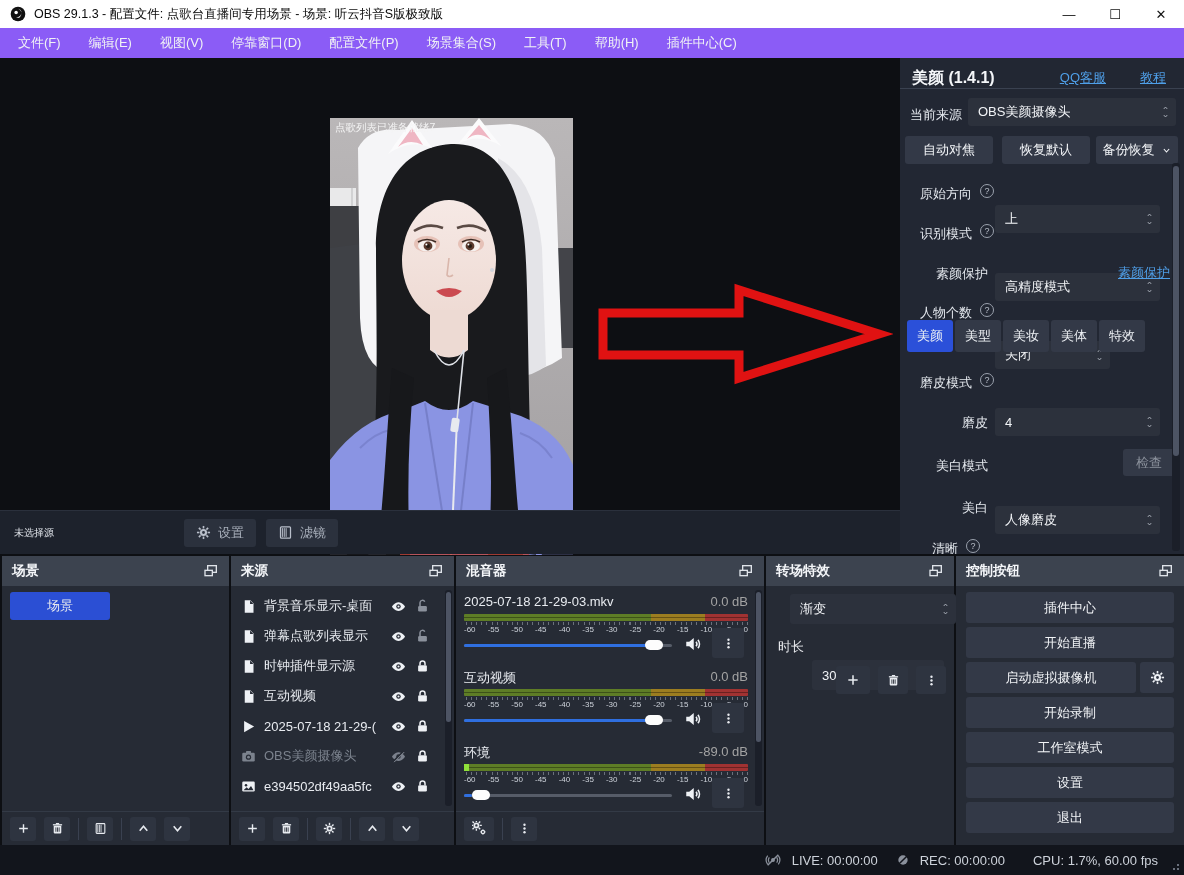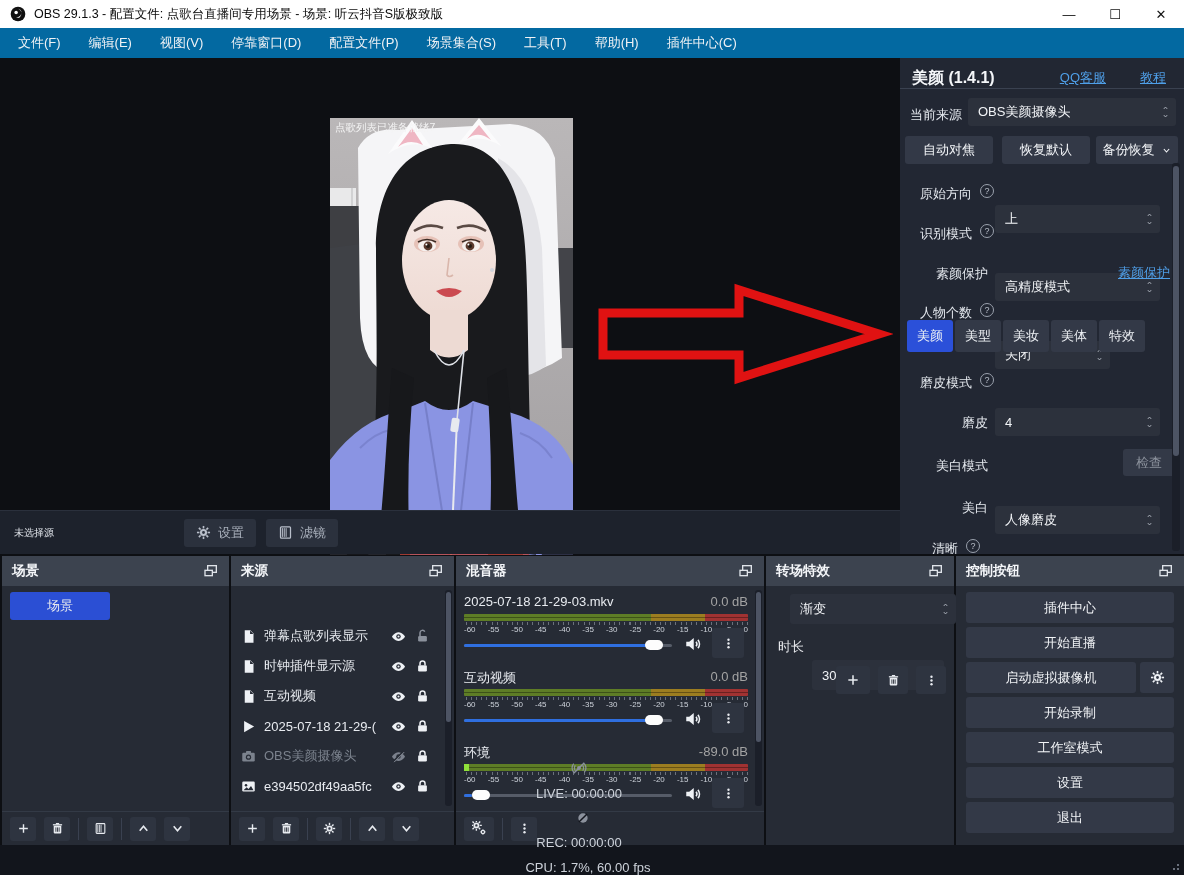--- a/index.html
+++ b/index.html
@@ -11,21 +11,21 @@
 
   
   #titlebar { left:0; top:0; width:1184px; height:28px; background:#ffffff; color:#000;
     display:flex; align-items:center; }
   #titlebar .title { margin-left:8px; font-size:12.5px; color:#0a0a0a; }
   .wincaps { position:absolute; right:0; top:0; height:28px; display:flex; }
   .wincap { width:46px; height:28px; display:flex; align-items:center; justify-content:center;
     color:#111; font-size:13px; cursor:default; }
 
   
-  #menubar { left:0; top:28px; width:1184px; height:30px; background:#0369a1;
+  #menubar { left:0; top:28px; width:1184px; height:30px; background:#8b5cf6;
     display:flex; align-items:flex-end; gap:0; padding-left:4px; }
   .menu-item { padding:0 14px; height:30px; display:flex; align-items:center; color:#f0f2f5; font-size:13px; }
 
   
   #preview-zone { left:0; top:58px; width:900px; height:452px; background:#0d0f13; }
   #portrait { left:330px; top:60px; width:243px; height:437px; background:#a8a6a7; }
   #arrow-annotation { left:593px; top:278px; width:300px; height:115px; z-index:50; pointer-events:none; }
 
   
   #preview-bar { left:0; top:510px; width:900px; height:44px; background:#1d222c;
@@ -91,21 +91,21 @@
     border-image:repeating-linear-gradient(to right,#6a707c 0 1px,transparent 1px 5px) 3; }
   .mxdots { position:absolute; width:32px; height:30px; background:#2e3440; border-radius:3px;
     display:flex; align-items:center; justify-content:center; }
 
   
   .ctl-btn { position:absolute; left:10px; width:208px; height:31px; background:#333947; border-radius:3px;
     display:flex; align-items:center; justify-content:center; font-size:13px; color:#f2f4f7; }
 
   
   #statusbar { left:0; top:845px; width:1184px; height:30px; background:#12151c; display:flex;
-    align-items:center; justify-content:flex-end; gap:10px; padding-right:26px; color:#cdd2da; font-size:13px;flex-direction:column; }
+    align-items:center; justify-content:flex-end; gap:10px; padding-right:26px; color:#cdd2da; font-size:13px; }
   #grip { position:absolute; right:4px; bottom:4px; width:8px; height:8px;
     background:radial-gradient(circle at 2px 6px,#6a707c 1px,transparent 1.2px),
                radial-gradient(circle at 6px 6px,#6a707c 1px,transparent 1.2px),
                radial-gradient(circle at 6px 2px,#6a707c 1px,transparent 1.2px); }
 </style>
 </head>
 <body>
 
 <svg width="0" height="0" style="position:absolute">
   <defs>
@@ -535,20 +535,38 @@
 <div class="dock" style="left:231px; top:556px; width:223px; height:289px">
   <div class="dock-hdr">
     <span>来源</span>
     <span class="popout ico">
         <svg width="16" height="16" viewBox="0 0 24 24" color="#dfe3e9">
           <use href="#i-popout"></use>
         </svg>
       </span>
   </div>
 
+  <div class="src-row" style="top:36px">
+    <span class="ico">
+        <svg width="15" height="15" viewBox="0 0 24 24" color="#eef1f5">
+          <use href="#i-doc"></use>
+        </svg>
+      </span>
+    <span class="src-label">背景音乐显示-桌面</span>
+    <span class="ico">
+        <svg width="17" height="15" viewBox="0 0 24 24" color="#eef1f5">
+          <use href="#i-eye"></use>
+        </svg>
+      </span>
+    <span class="ico">
+        <svg width="15" height="15" viewBox="0 0 24 24" color="#8b919c">
+          <use href="#i-unlock"></use>
+        </svg>
+      </span>
+  </div>
   <div class="src-row" style="top:66px">
     <span class="ico">
         <svg width="15" height="15" viewBox="0 0 24 24" color="#eef1f5">
           <use href="#i-doc"></use>
         </svg>
       </span>
     <span class="src-label">弹幕点歌列表显示</span>
     <span class="ico">
         <svg width="17" height="15" viewBox="0 0 24 24" color="#eef1f5">
           <use href="#i-eye"></use>

